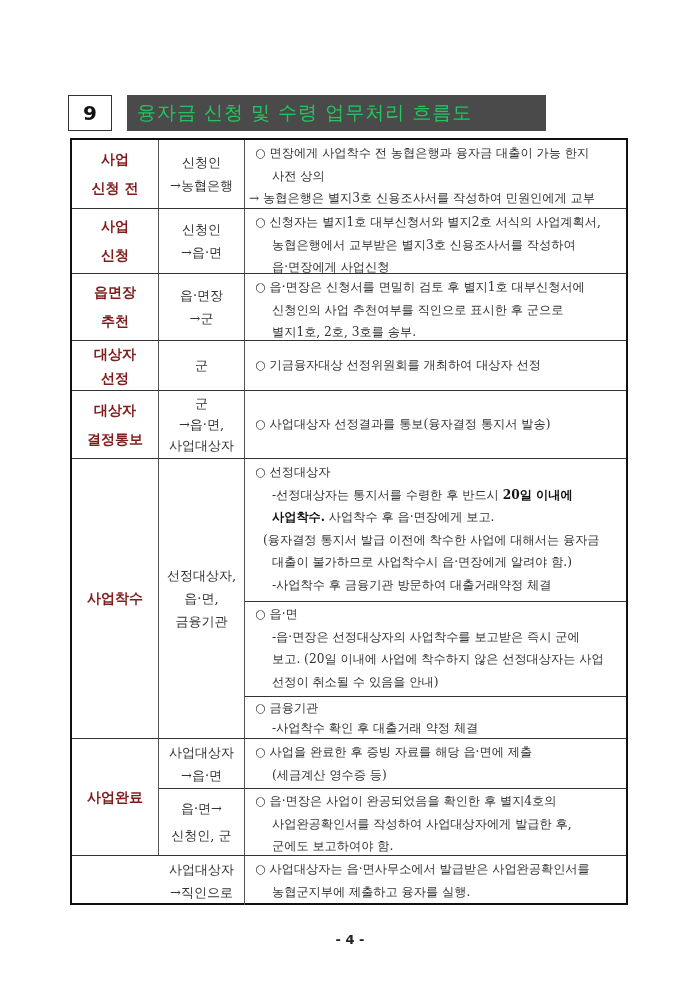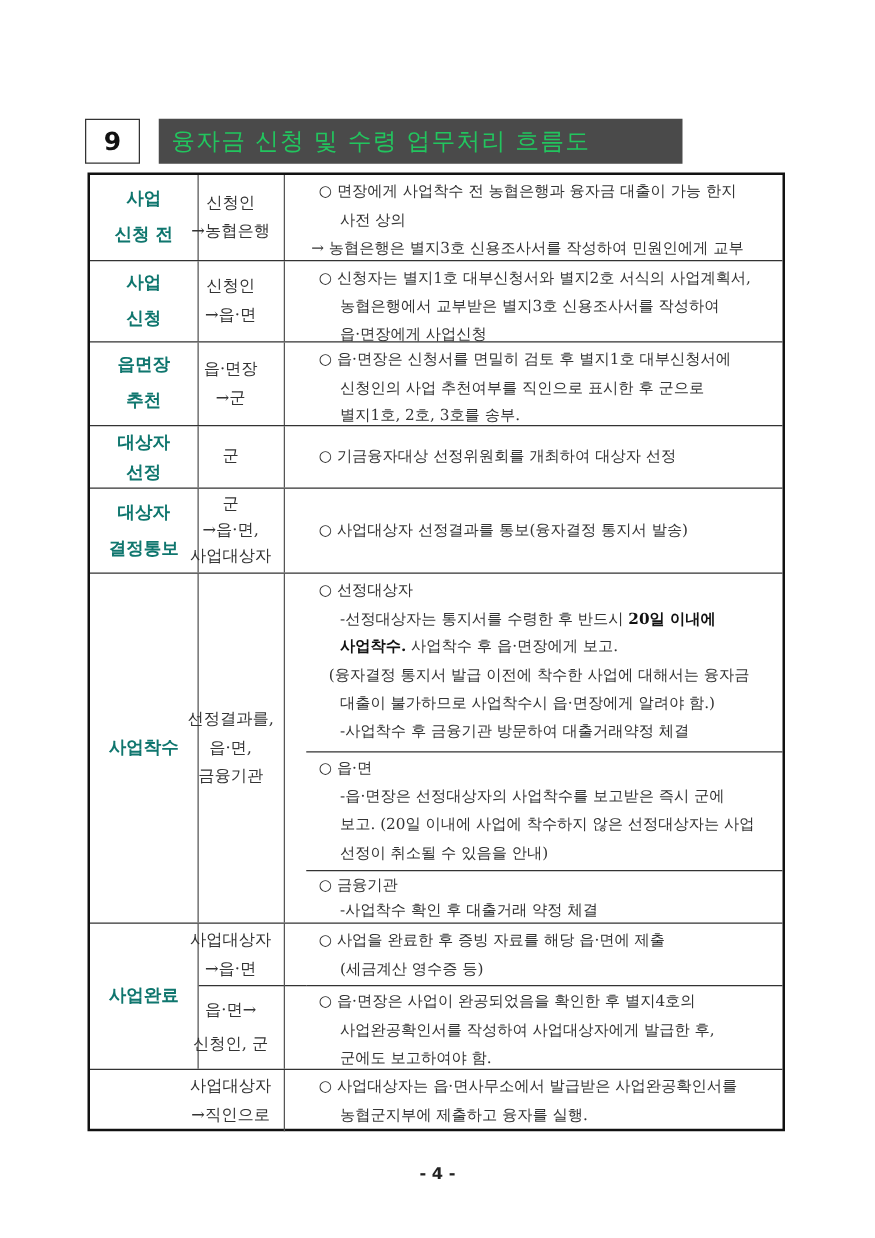--- a/index.html
+++ b/index.html
@@ -25,24 +25,24 @@
     position: absolute; left: 70px; top: 138px; width: 558px; height: 767px;
     border: 2px solid #111;
   }
   .row { position: absolute; left: 0; width: 100%; border-bottom: 1.2px solid #333; }
   .row:last-child { border-bottom: none; }
   .c1 {
     position: absolute; left: 0; top: 0; bottom: 0; width: 87px;
     border-right: 1.2px solid #555;
     display: flex; flex-direction: column; align-items: center; justify-content: center;
     font-family: "DejaVu Sans", "Liberation Sans", sans-serif;
-    font-weight: bold; font-size: 14px; line-height: 29px; color: #0f766e; text-align: center;
+    font-weight: bold; font-size: 14px; line-height: 29px; color: #7f1d1d; text-align: center;
   }
   .c2 {
-    position: absolute; left: 70px; width: 86px;
+    position: absolute; left: 87px; width: 86px;
     border-right: 1.2px solid #555;
     display: flex; flex-direction: column; align-items: center; justify-content: center;
     font-size: 13px; line-height: 23px; color: #333; text-align: center;
   }
   .c3 {
     position: absolute; left: 173px; right: 0;
     padding: 2px 6px 2px 10px;
     font-size: 12.2px; line-height: 22.5px; color: #333;
   }
   .c3.center { display: flex; align-items: center; }
@@ -140,21 +140,21 @@
     <div class="c3 center" style="top:0;bottom:0;">
       <div class="ln">○ 사업대상자 선정결과를 통보(융자결정 통지서 발송)</div>
     </div>
   </div>
 
   <div class="row" style="top:319px;height:280px;">
     <div class="c1">
       <span>사업착수</span>
     </div>
     <div class="c2" style="top:0;bottom:0;">
-      <span>선정결과를,</span>
+      <span>선정대상자,</span>
       <span>읍·면,</span>
       <span>금융기관</span>
     </div>
 
     <div class="c3" style="top:0;height:142px;">
       <div class="ln">○ 선정대상자</div>
       <div class="ln ind"><span>-선정대상자는 통지서를 수령한 후 반드시 </span><b>20일 이내에</b></div>
       <div class="ln ind"><b>사업착수.</b><span> 사업착수 후 읍·면장에게 보고.</span></div>
       <div class="ln ind2">(융자결정 통지서 발급 이전에 착수한 사업에 대해서는 융자금</div>
       <div class="ln ind">대출이 불가하므로 사업착수시 읍·면장에게 알려야 함.)</div>

